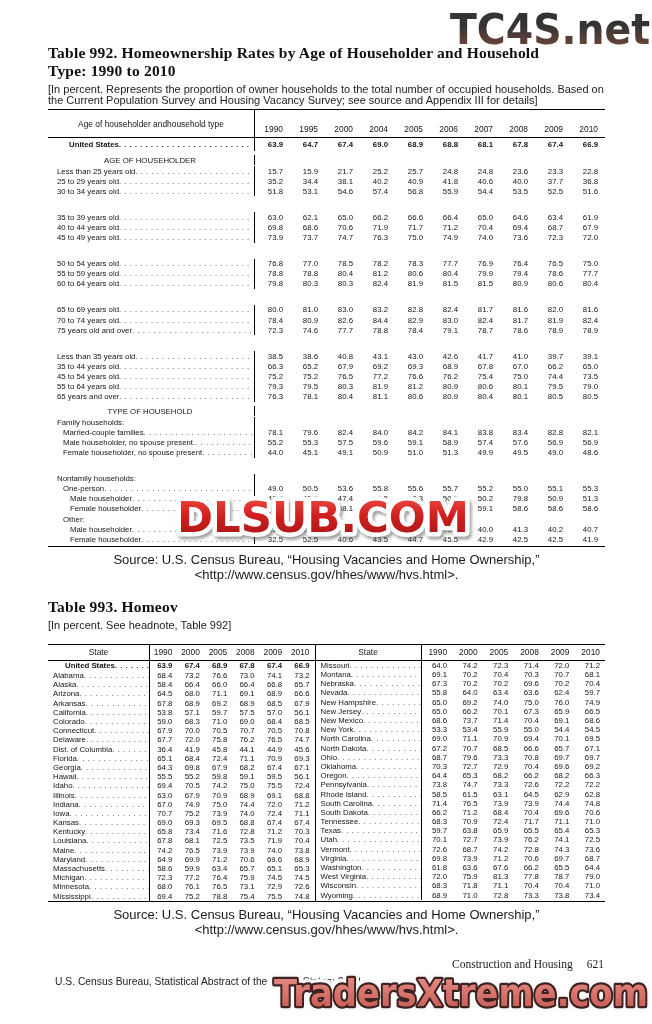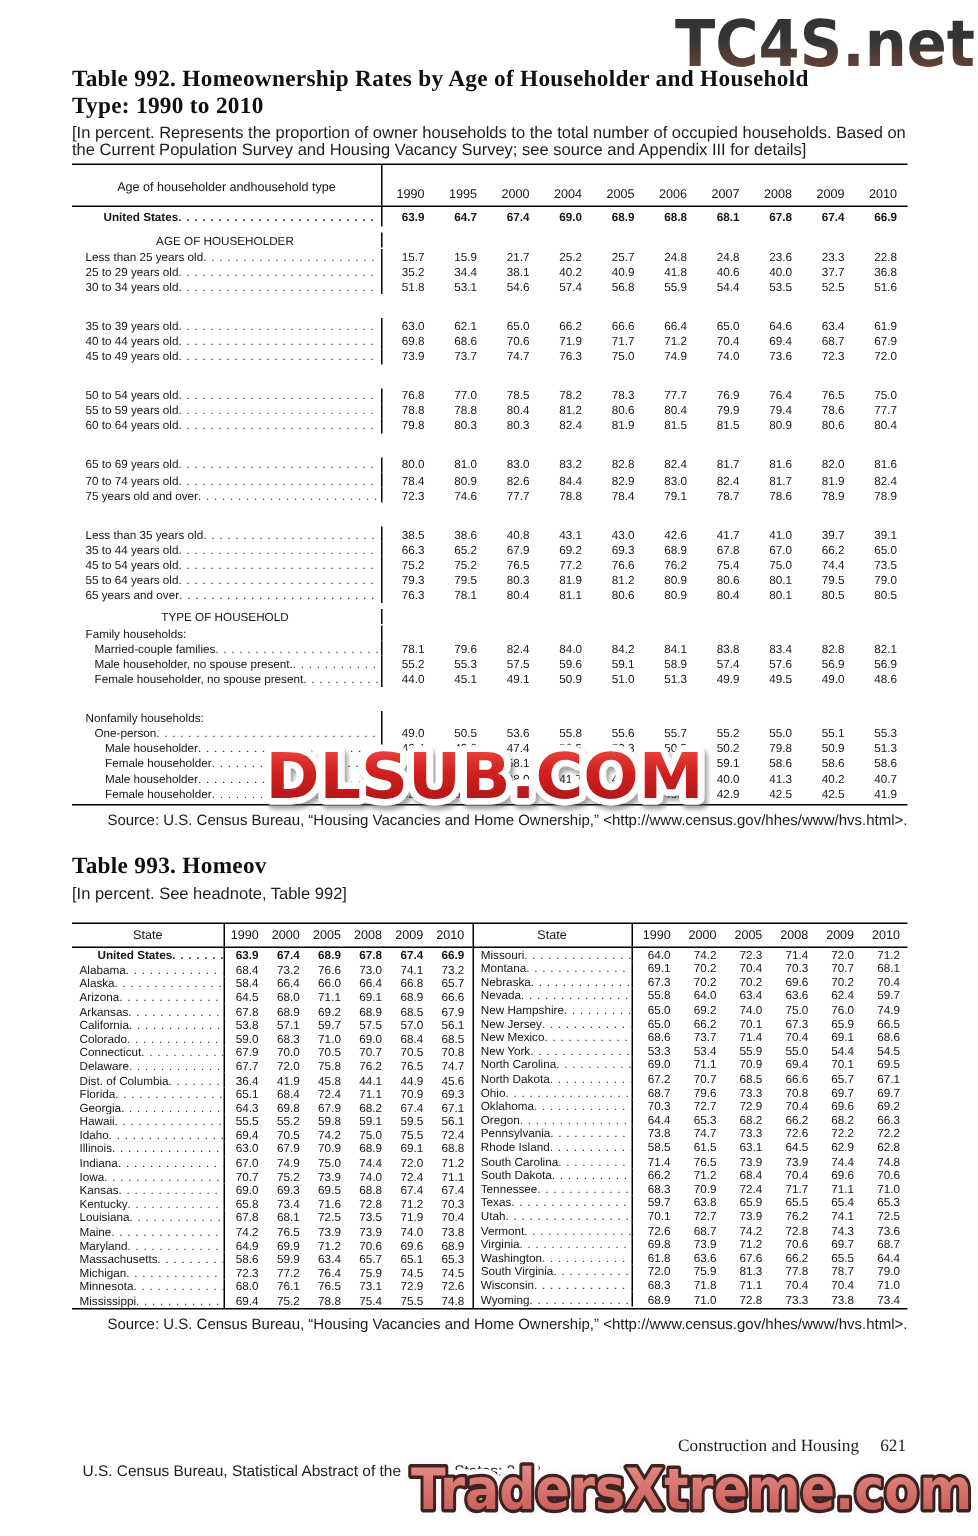--- a/index.html
+++ b/index.html
@@ -34,21 +34,21 @@
     align-items:center;overflow:hidden;box-sizing:border-box;padding-right:2px;}
   .stub.center{justify-content:center;padding-left:0 !important;}
   .ind0{padding-left:9px;}
   .ind1{padding-left:15px;}
   .ind2{padding-left:22px;}
   .ind3{padding-left:21px;}
   .lt{white-space:nowrap;}
   .dots{flex:1;overflow:hidden;white-space:nowrap;color:#2a2a2a;}
   .dots::after{content:" . . . . . . . . . . . . . . . . . . . . . . . . . . . . . . . . . . . . . . . . . . . . . . . . . . . . . . . . . . . . . . . .";letter-spacing:.5px;}
   .vcell{flex:1;text-align:right;padding-right:7px;white-space:nowrap;box-sizing:border-box;}
-  .source-line{text-align:right;font-size:10px;margin-top:5px;color:#1a1a1a;}
+  .source-line{text-align:center;font-size:13px;margin-top:5px;color:#1a1a1a;}
   
   .t993{margin-top:13px;border-top:1.6px solid #000;border-bottom:1.6px solid #000;display:flex;}
   .half{display:flex;flex-direction:column;}
   .half-left{width:267px;}
   .half-right{width:290px;border-left:1px solid #000;}
   .h993{display:flex;border-bottom:1px solid #000;height:15px;font-size:8.4px;}
   .sstub{width:102px;border-right:1px solid #000;align-self:stretch;display:flex;
     align-items:center;box-sizing:border-box;overflow:hidden;}
   .half-right .sstub{width:106px;}
   .h993 .sstub{justify-content:center;}
@@ -537,20 +537,35 @@
           <div class="vcell">55.4</div>
           <div class="vcell">58.1</div>
           <div class="vcell">59.9</div>
           <div class="vcell">59.6</div>
           <div class="vcell">59.8</div>
           <div class="vcell">59.1</div>
           <div class="vcell">58.6</div>
           <div class="vcell">58.6</div>
           <div class="vcell">58.6</div>
         </div>
+        <div class="trow head">
+          <div class="stub ind1">
+            <span class="lt">Other:</span>
+          </div>
+          <div class="vcell"></div>
+          <div class="vcell"></div>
+          <div class="vcell"></div>
+          <div class="vcell"></div>
+          <div class="vcell"></div>
+          <div class="vcell"></div>
+          <div class="vcell"></div>
+          <div class="vcell"></div>
+          <div class="vcell"></div>
+          <div class="vcell"></div>
+        </div>
         <div class="trow data">
           <div class="stub ind2">
             <span class="lt">Male householder</span>
             <span class="dots"></span>
           </div>
           <div class="vcell">31.7</div>
           <div class="vcell">34.2</div>
           <div class="vcell">38.0</div>
           <div class="vcell">41.7</div>
           <div class="vcell">41.7</div>
@@ -1195,21 +1210,21 @@
             </div>
             <div class="scell">61.8</div>
             <div class="scell">63.6</div>
             <div class="scell">67.6</div>
             <div class="scell">66.2</div>
             <div class="scell">65.5</div>
             <div class="scell">64.4</div>
           </div>
           <div class="srow">
             <div class="sstub">
-              <span class="lt">South Virginia</span>
+              <span class="lt">West Virginia</span>
               <span class="dots"></span>
             </div>
             <div class="scell">72.0</div>
             <div class="scell">75.9</div>
             <div class="scell">81.3</div>
             <div class="scell">77.8</div>
             <div class="scell">78.7</div>
             <div class="scell">79.0</div>
           </div>
           <div class="srow">

